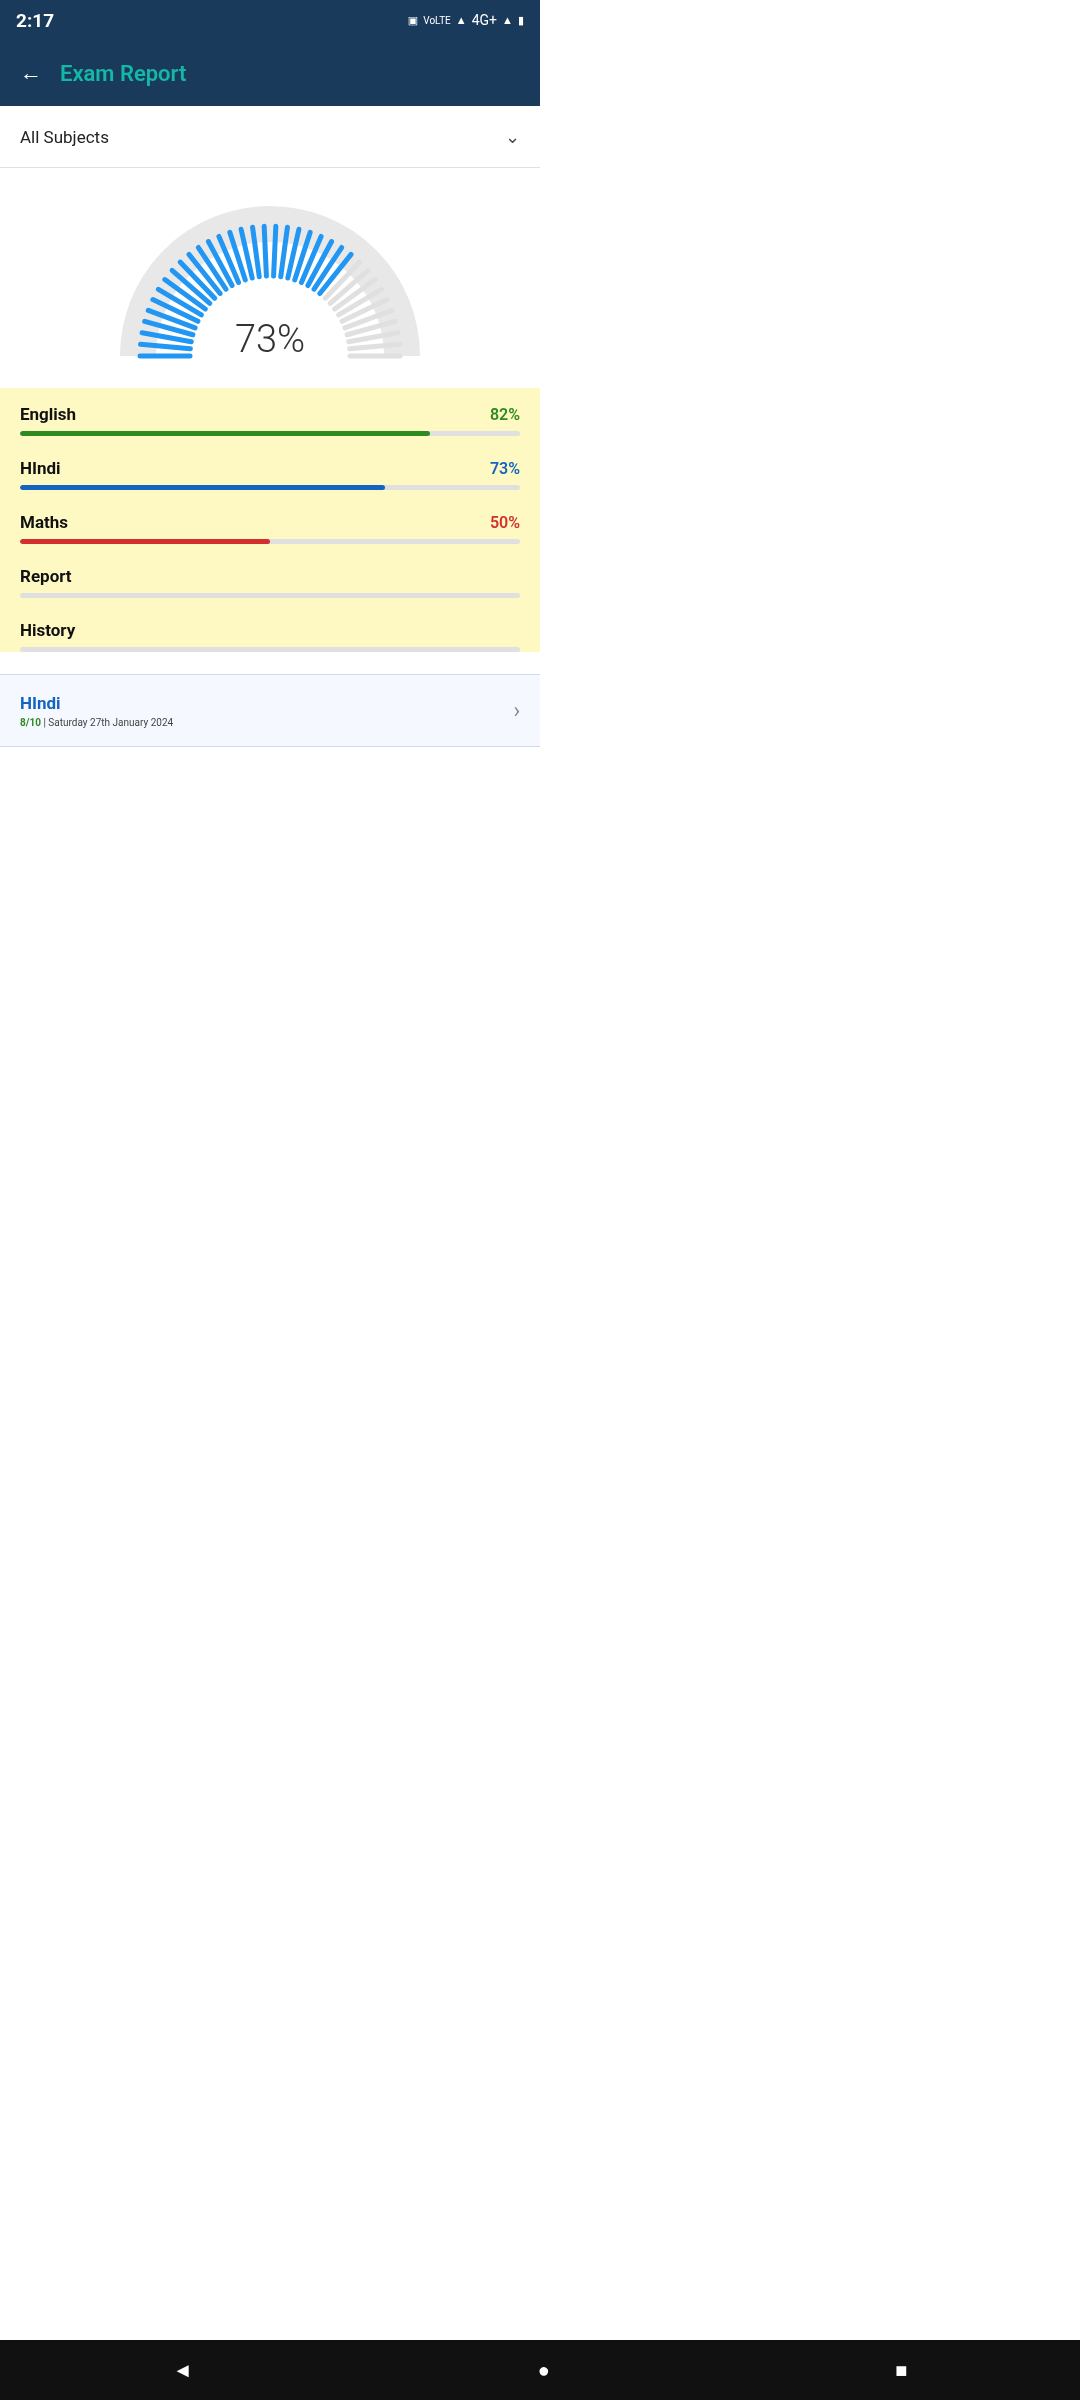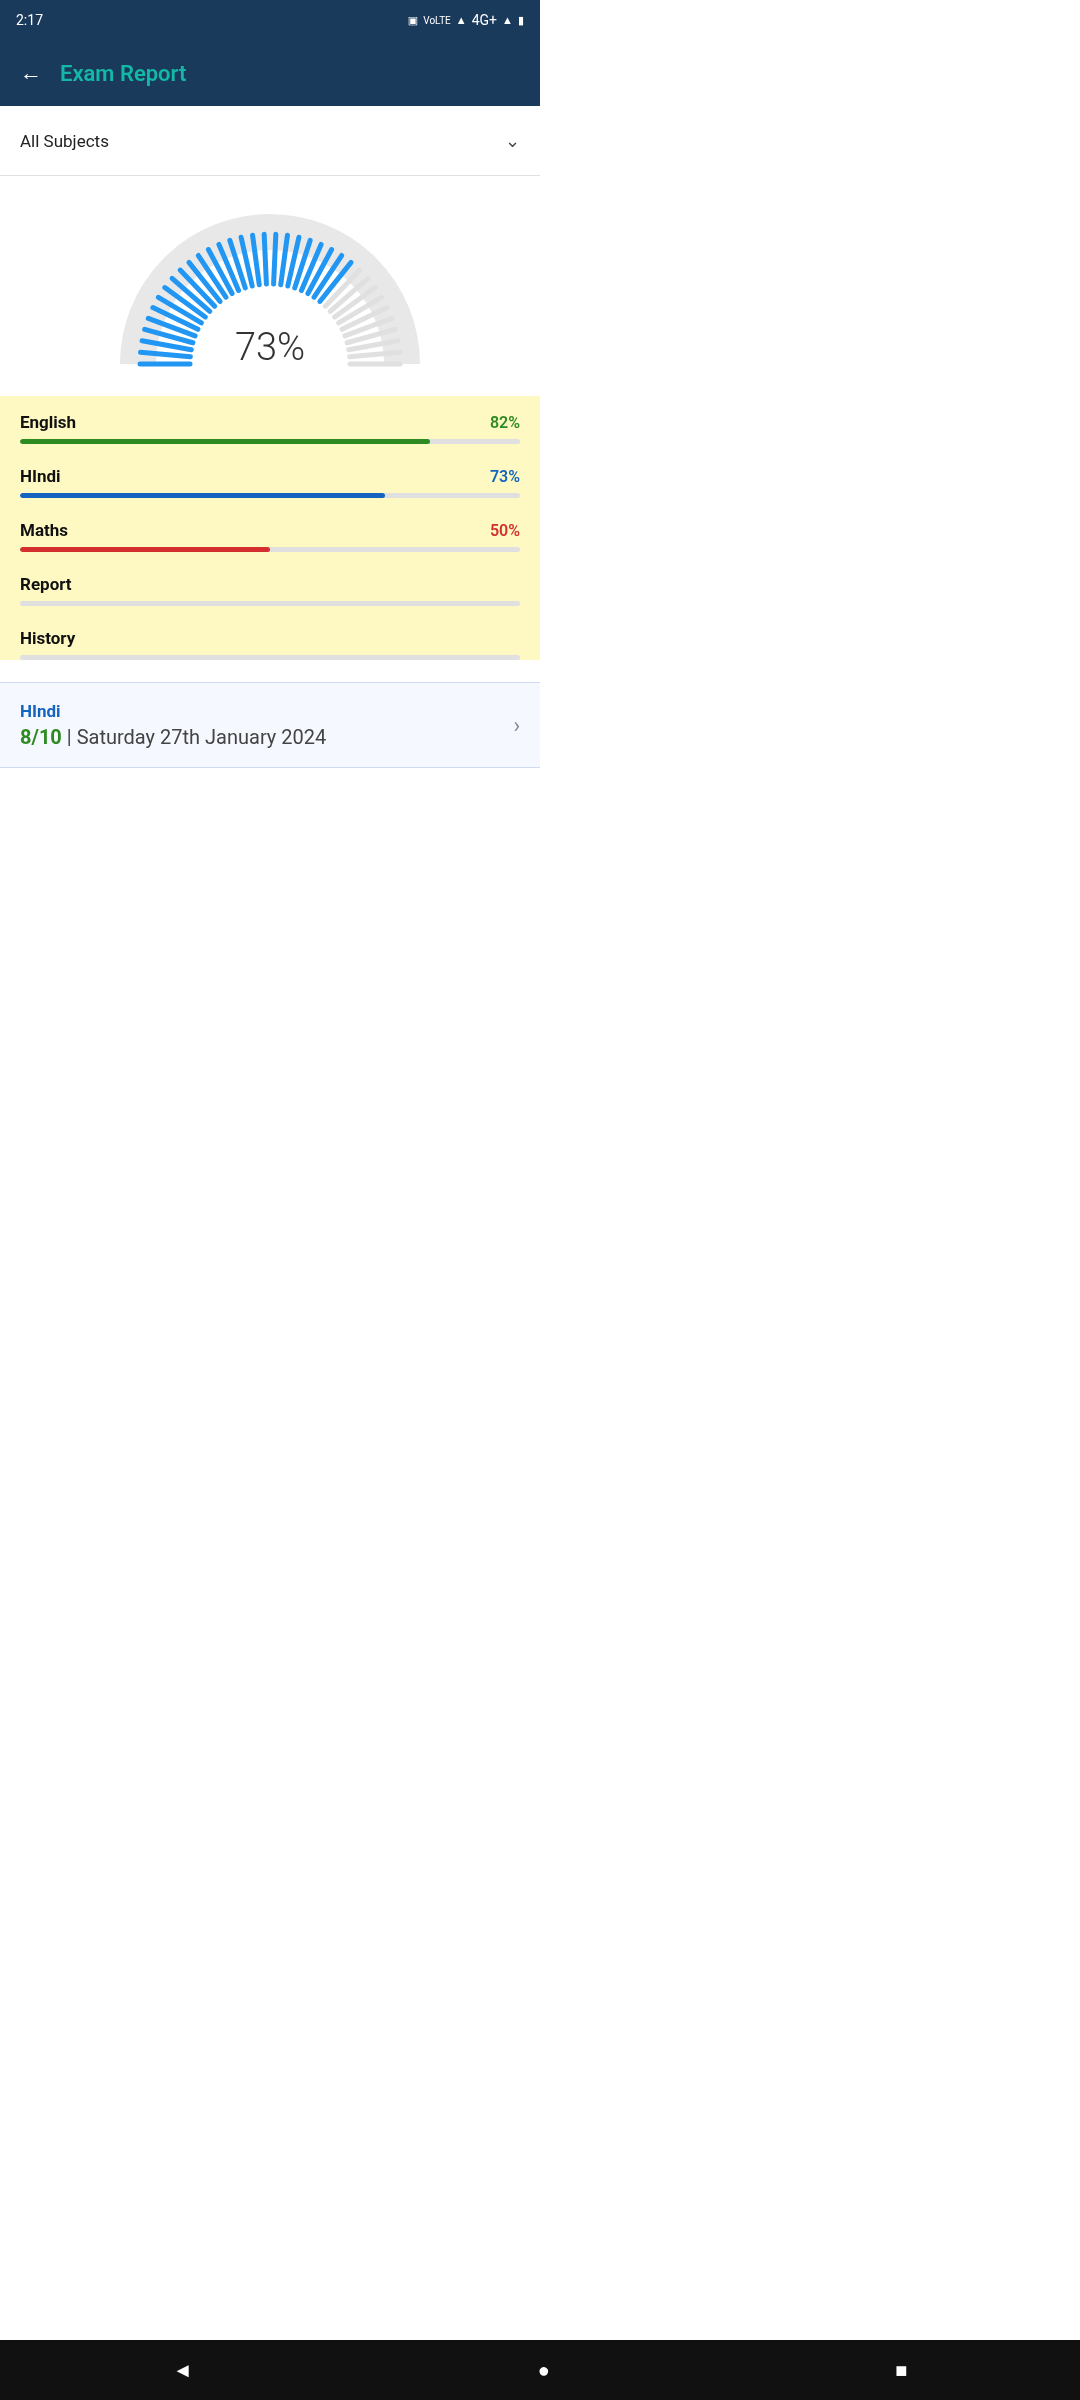--- a/index.html
+++ b/index.html
@@ -17,21 +17,21 @@
     .status-bar {
       background: #1a3a5c;
       height: 40px;
       display: flex;
       align-items: center;
       justify-content: space-between;
       padding: 0 16px;
       color: #fff;
       font-size: 13px;
     }
-    .status-bar .time { font-weight: normal; font-size: 14px; }
+    .status-bar .time { font-weight: bold; font-size: 19px; }
     .status-icons { display: flex; align-items: center; gap: 5px; font-size: 11px; }
 
     
     .header {
       background: #1a3a5c;
       height: 66px;
       display: flex;
       align-items: center;
       padding: 0 20px;
       gap: 18px;
@@ -44,21 +44,21 @@
     .header .title {
       color: #14b8a6;
       font-size: 22px;
       font-weight: 600;
     }
 
     
     .subject-dropdown {
       background: #fff;
       border-bottom: 1px solid #e0e0e0;
-      height: 70px;
+      height: 62px;
       display: flex;
       align-items: center;
       justify-content: space-between;
       padding: 0 20px;
       cursor: pointer;
     }
     .subject-dropdown .label {
       font-size: 17px;
       color: #222;
     }
@@ -150,21 +150,21 @@
       margin-top: 10px;
     }
     .exam-record-content {}
     .exam-record-subject {
       font-size: 17px;
       font-weight: 700;
       color: #1565c0;
       margin-bottom: 4px;
     }
     .exam-record-meta {
-      font-size: 20px;
+      font-size: 10px;
       color: #444;
     }
     .exam-record-meta .score { color: #2e8b22; font-weight: 700; }
     .exam-record-chevron {
       font-size: 22px;
       color: #888;
     }
 
     
     .nav-bar {

